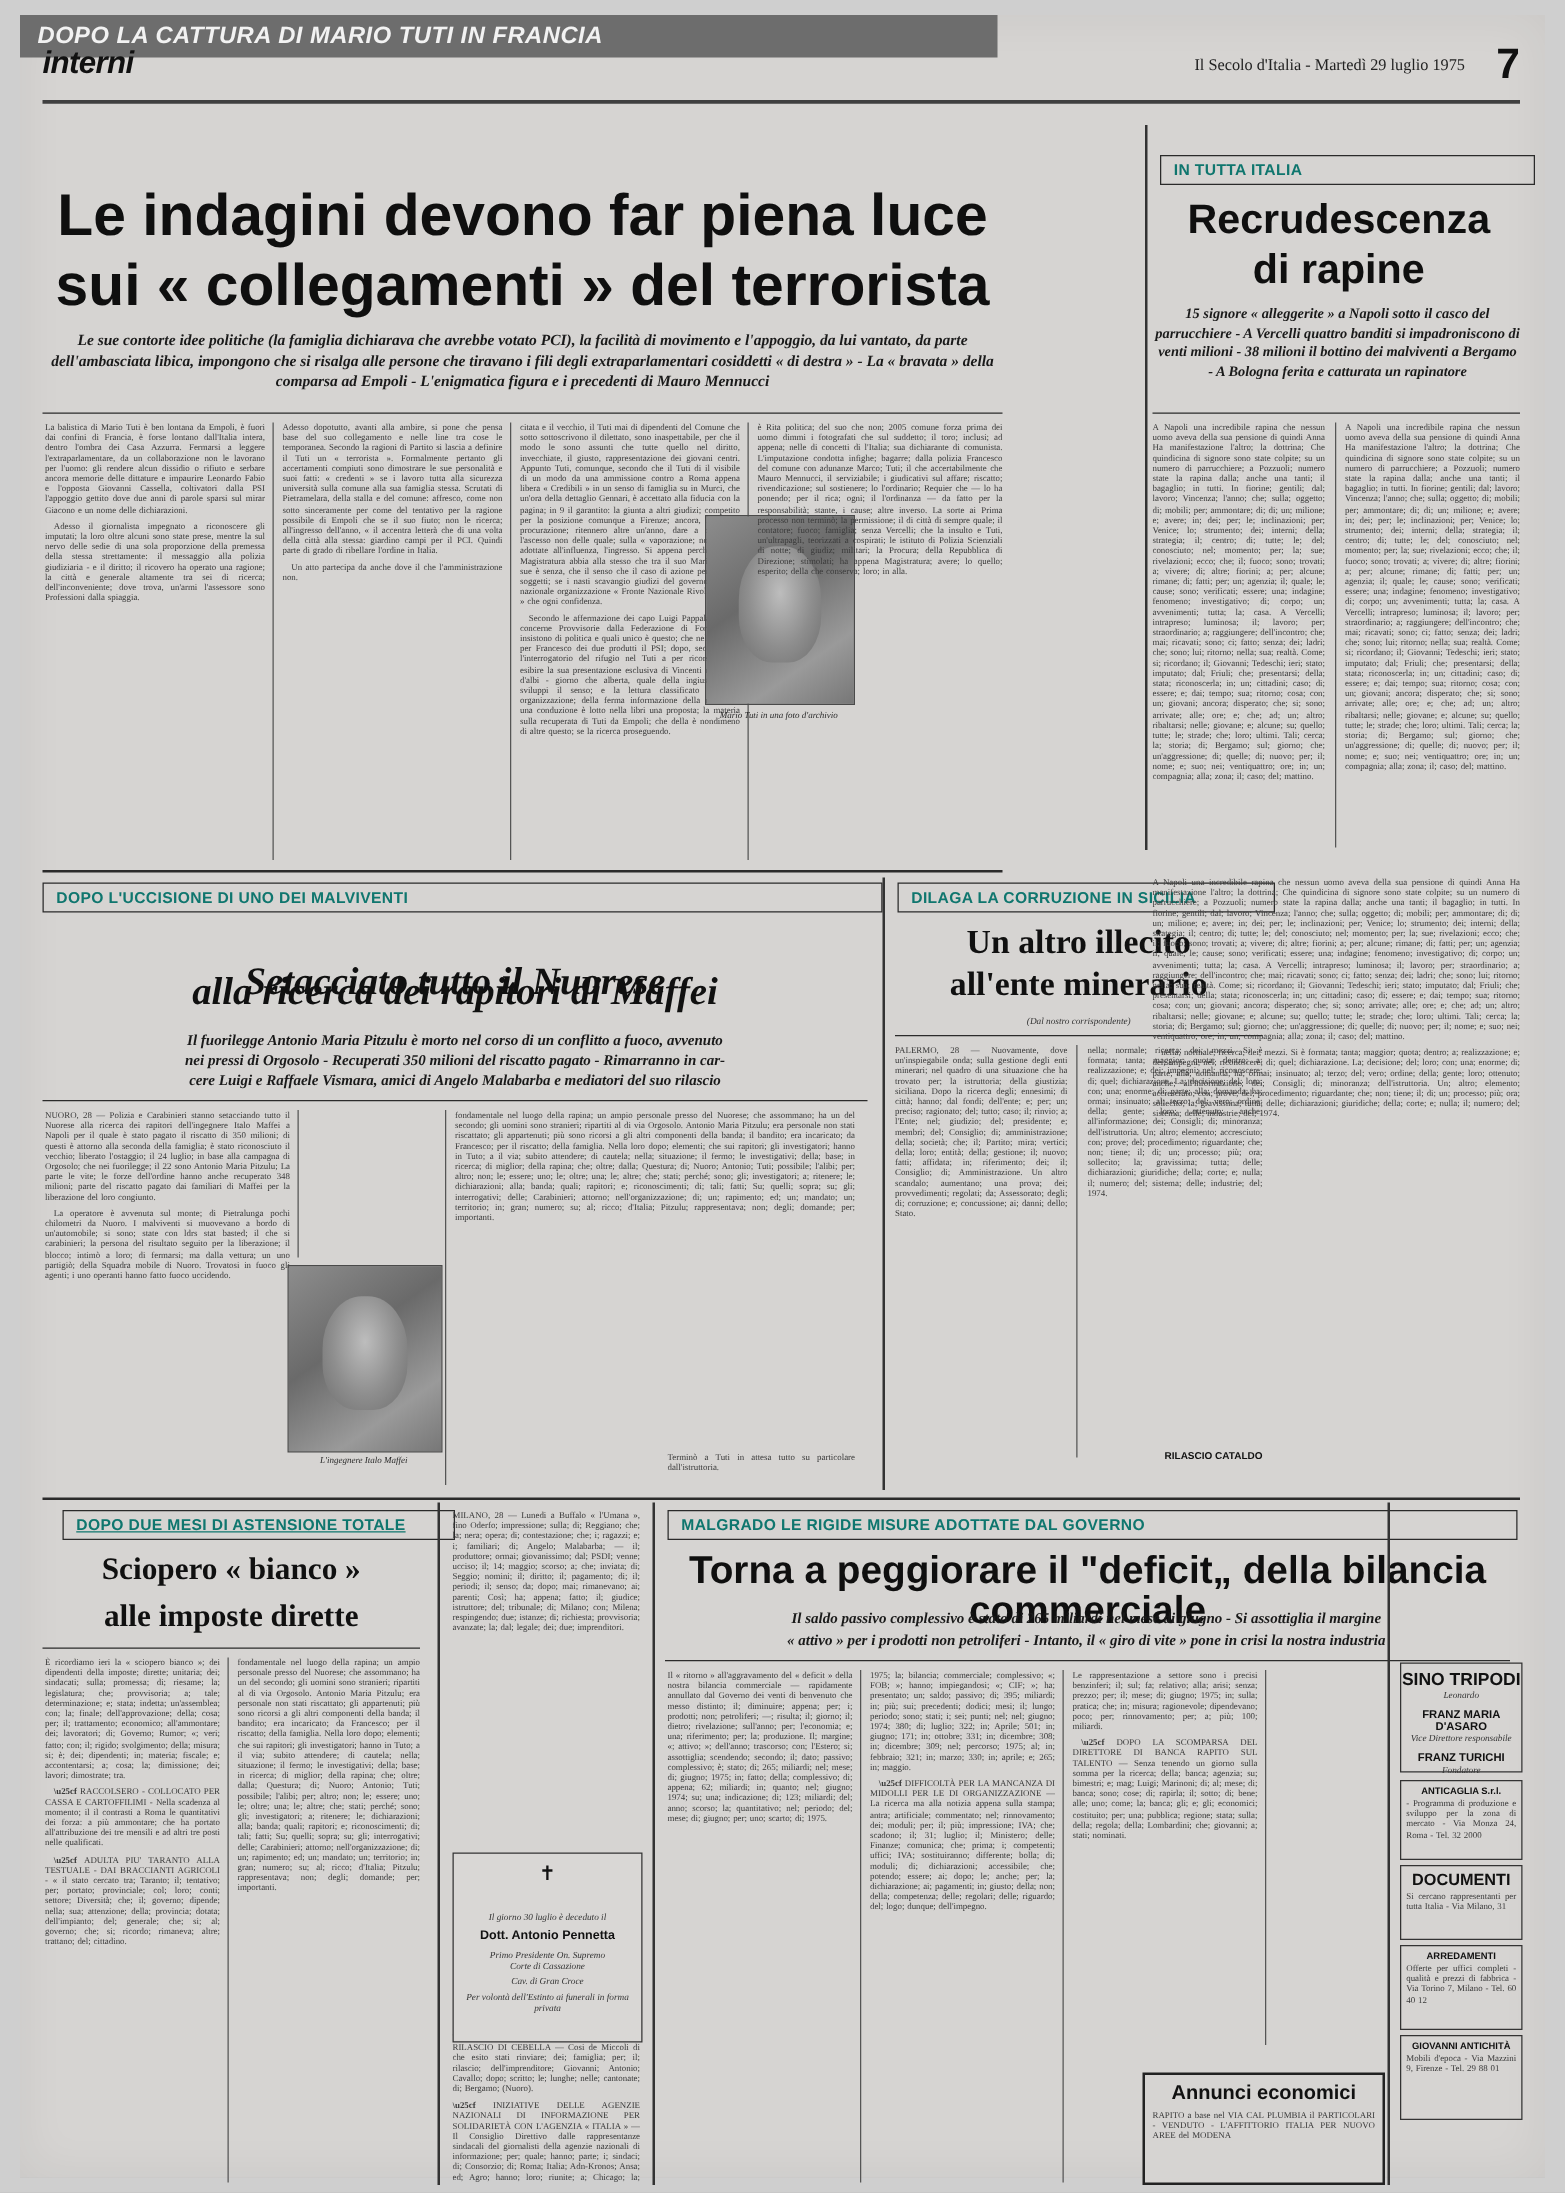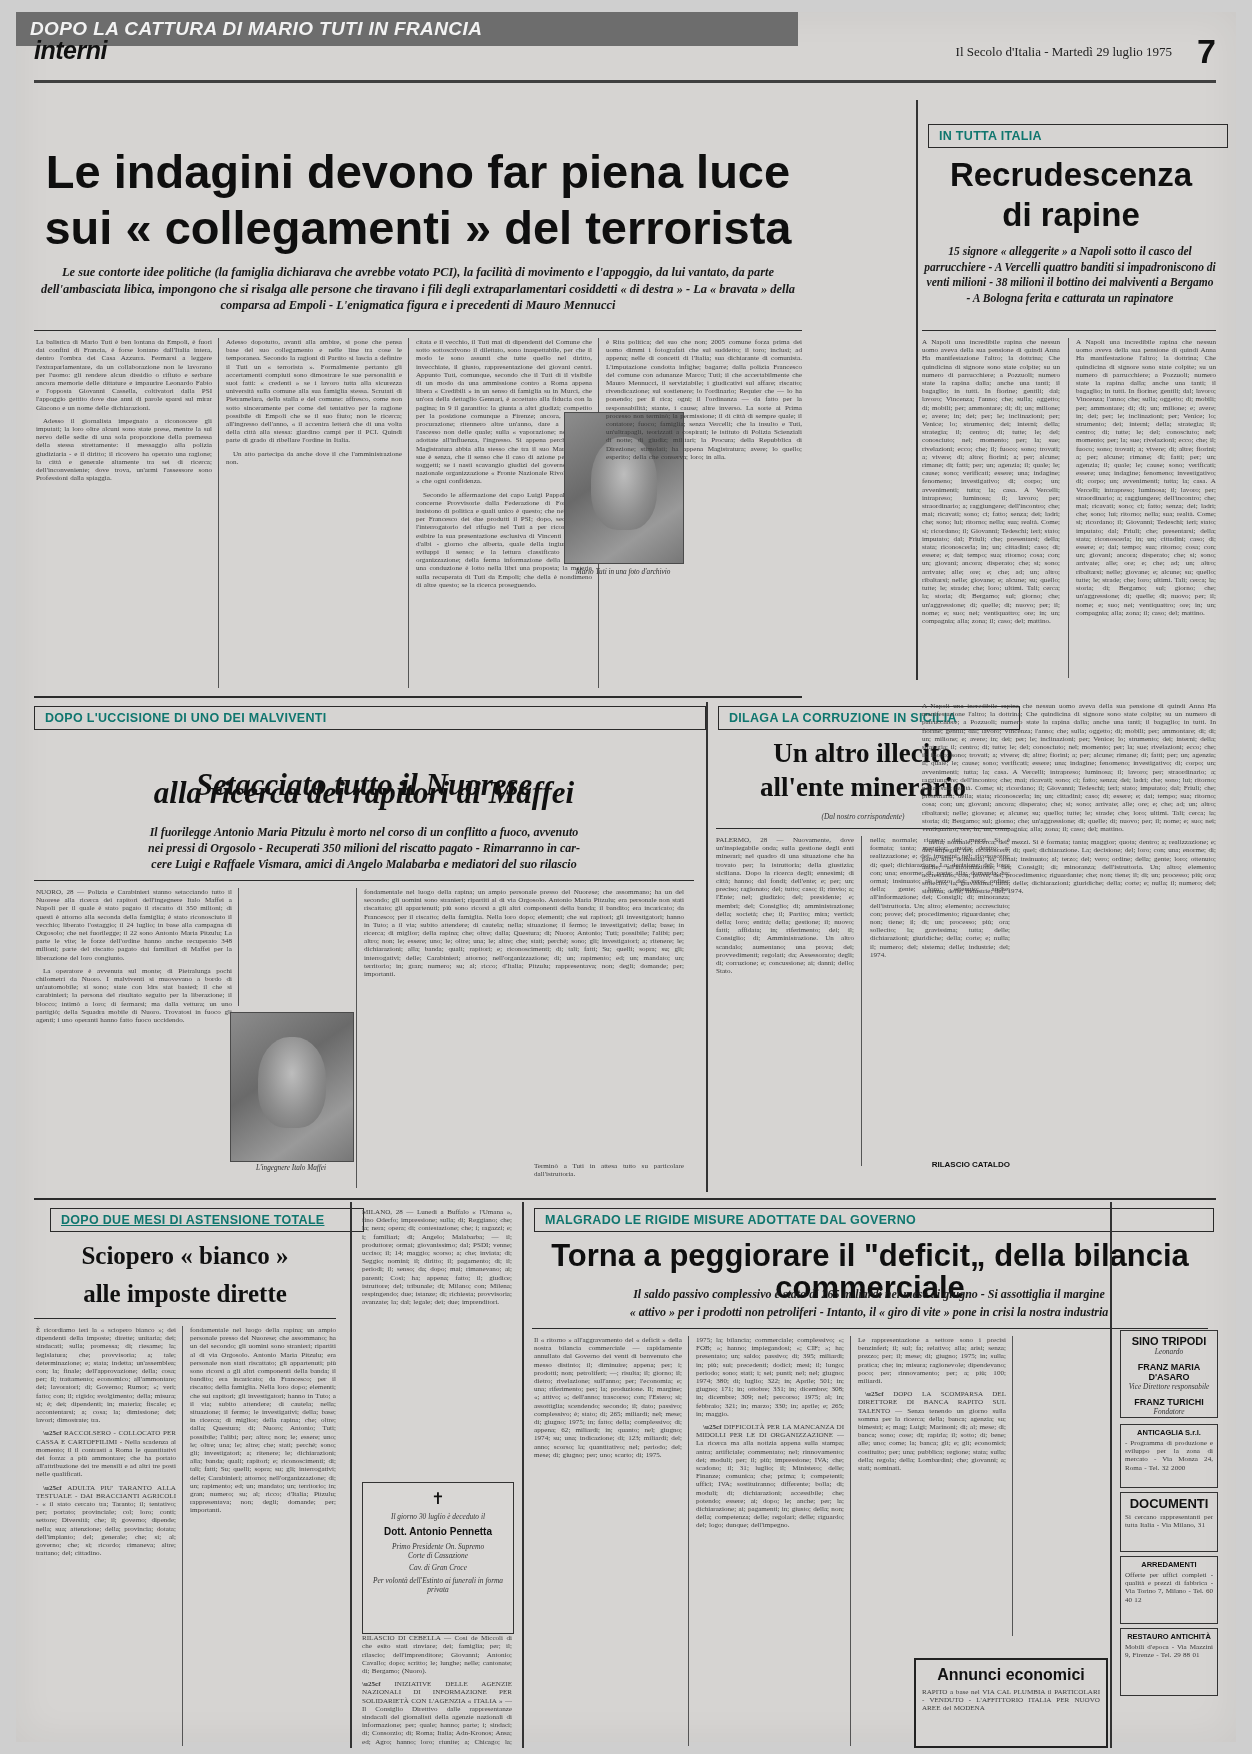--- a/index.html
+++ b/index.html
@@ -313,21 +313,21 @@
 
     <div class="col" style="left:346px; top:1614px; width:150px; height:120px;">
       <div class="tx">
         <p class="noind"><span class="bullet">\u25cf </span><span>RICHIESTE UN MIGIONI PER IL RILASCIO DI CEBELLA — Cosi de Miccoli di che esito stati rinviare; dei; famiglia; per; il; rilascio; dell'imprenditore; Giovanni; Antonio; Cavallo; dopo; scritto; le; lunghe; nelle; cantonate; di; Bergamo; (Nuoro).</span></p>
         <p class="noind"><span class="bullet">\u25cf </span><span>INIZIATIVE DELLE AGENZIE NAZIONALI DI INFORMAZIONE PER SOLIDARIETÀ CON L'AGENZIA « ITALIA » — Il Consiglio Direttivo dalle rappresentanze sindacali del giornalisti della agenzie nazionali di informazione; per; quale; hanno; parte; i; sindaci; di; Consorzio; di; Roma; Italia; Adn-Kronos; Ansa; ed; Agro; hanno; loro; riunite; a; Chicago; la; riunione; il; loro; solidarietà; giornalistica; italiana.</span></p>
       </div>
     </div>
 
     <div class="box" style="left:346px; top:1470px; width:150px; height:150px; background:#d9d7d5;">
       <div style="text-align:center; font-size:16px; margin-top:6px;">✝</div>
-      <div class="center-tag" style="margin-top:4px; padding:0 6px;">Il giorno 30 luglio è deceduto il</div>
+      <div class="center-tag" style="margin-top:20px; padding:0 6px;">Il giorno 30 luglio è deceduto il</div>
       <div class="adtitle" style="font-size:10px; margin-top:5px;">Dott. Antonio Pennetta</div>
       <div class="center-tag" style="margin-top:5px;">Primo Presidente On. Supremo</div>
       <div class="center-tag">Corte di Cassazione</div>
       <div class="center-tag" style="margin-top:3px;">Cav. di Gran Croce</div>
       <div class="center-tag" style="margin-top:4px; padding:0 6px;">Per volontà dell'Estinto ai funerali in forma privata</div>
     </div>
 
     <div class="vrule" style="left:506px; top:1190px; height:546px; width:2px; background:#333;"></div>
 
     <div class="kicker-light" style="position:absolute; left:518px; top:1196px; width:668px; height:22px;">MALGRADO LE RIGIDE MISURE ADOTTATE DAL GOVERNO</div>
@@ -364,42 +364,42 @@
     <div class="vrule" style="left:996px; top:1324px; height:300px;"></div>
 
     <div class="box" style="left:898px; top:1646px; width:190px; height:86px; border:2px solid #222; background:#d6d4d2;">
       <div class="adtitle" style="font-size:16px; margin-top:6px;">Annunci economici</div>
       <div class="tx" style="padding:4px 6px 0 6px;">RAPITO a base nel VIA CAL PLUMBIA il PARTICOLARI - VENDUTO - L'AFFITTORIO ITALIA PER NUOVO AREE del MODENA</div>
     </div>
 
     <div class="vrule" style="left:1094px; top:1190px; height:546px; width:2px; background:#333;"></div>
 
     <div class="box" style="left:1104px; top:1318px; width:96px; height:86px; border:1px solid #333;">
-      <div class="adtitle" style="font-size:11px; margin-top:4px;">SINO TRIPODI</div>
+      <div class="adtitle" style="font-size:14px; margin-top:4px;">SINO TRIPODI</div>
       <div class="center-tag">Leonardo</div>
       <div class="adtitle" style="font-size:9px; margin-top:6px;">FRANZ MARIA D'ASARO</div>
       <div class="center-tag">Vice Direttore responsabile</div>
       <div class="adtitle" style="font-size:9px; margin-top:6px;">FRANZ TURICHI</div>
       <div class="center-tag">Fondatore</div>
     </div>
 
     <div class="box" style="left:1104px; top:1412px; width:96px; height:62px;">
       <div class="adtitle" style="font-size:7.5px; margin-top:3px;">ANTICAGLIA  S.r.l.</div>
       <div class="tx" style="padding:2px 4px;">- Programma di produzione e sviluppo per la zona di mercato - Via Monza 24, Roma - Tel. 32 2000</div>
     </div>
     <div class="box" style="left:1104px; top:1480px; width:96px; height:58px;">
       <div class="adtitle" style="font-size:13px; margin-top:3px;">DOCUMENTI</div>
       <div class="tx" style="padding:2px 4px;">Si cercano rappresentanti per tutta Italia - Via Milano, 31</div>
     </div>
     <div class="box" style="left:1104px; top:1544px; width:96px; height:66px;">
       <div class="adtitle" style="font-size:7.5px; margin-top:3px;">ARREDAMENTI</div>
       <div class="tx" style="padding:2px 4px;">Offerte per uffici completi - qualità e prezzi di fabbrica - Via Torino 7, Milano - Tel. 60 40 12</div>
     </div>
     <div class="box" style="left:1104px; top:1616px; width:96px; height:66px;">
-      <div class="adtitle" style="font-size:7.5px; margin-top:3px;">RESTAURO ANTICHITÀ</div>
+      <div class="adtitle" style="font-size:7.5px; margin-top:3px;">GIOVANNI ANTICHITÀ</div>
       <div class="tx" style="padding:2px 4px;">Mobili d'epoca - Via Mazzini 9, Firenze - Tel. 29 88 01</div>
     </div>
 
     <div class="col" style="left:518px; top:1150px; width:150px; height:30px;">
       <div class="tx">
           <p class="noind">Terminò a Tuti in attesa tutto su particolare dall'istruttoria.</p>
         </div>
     </div>
 
   </div>

